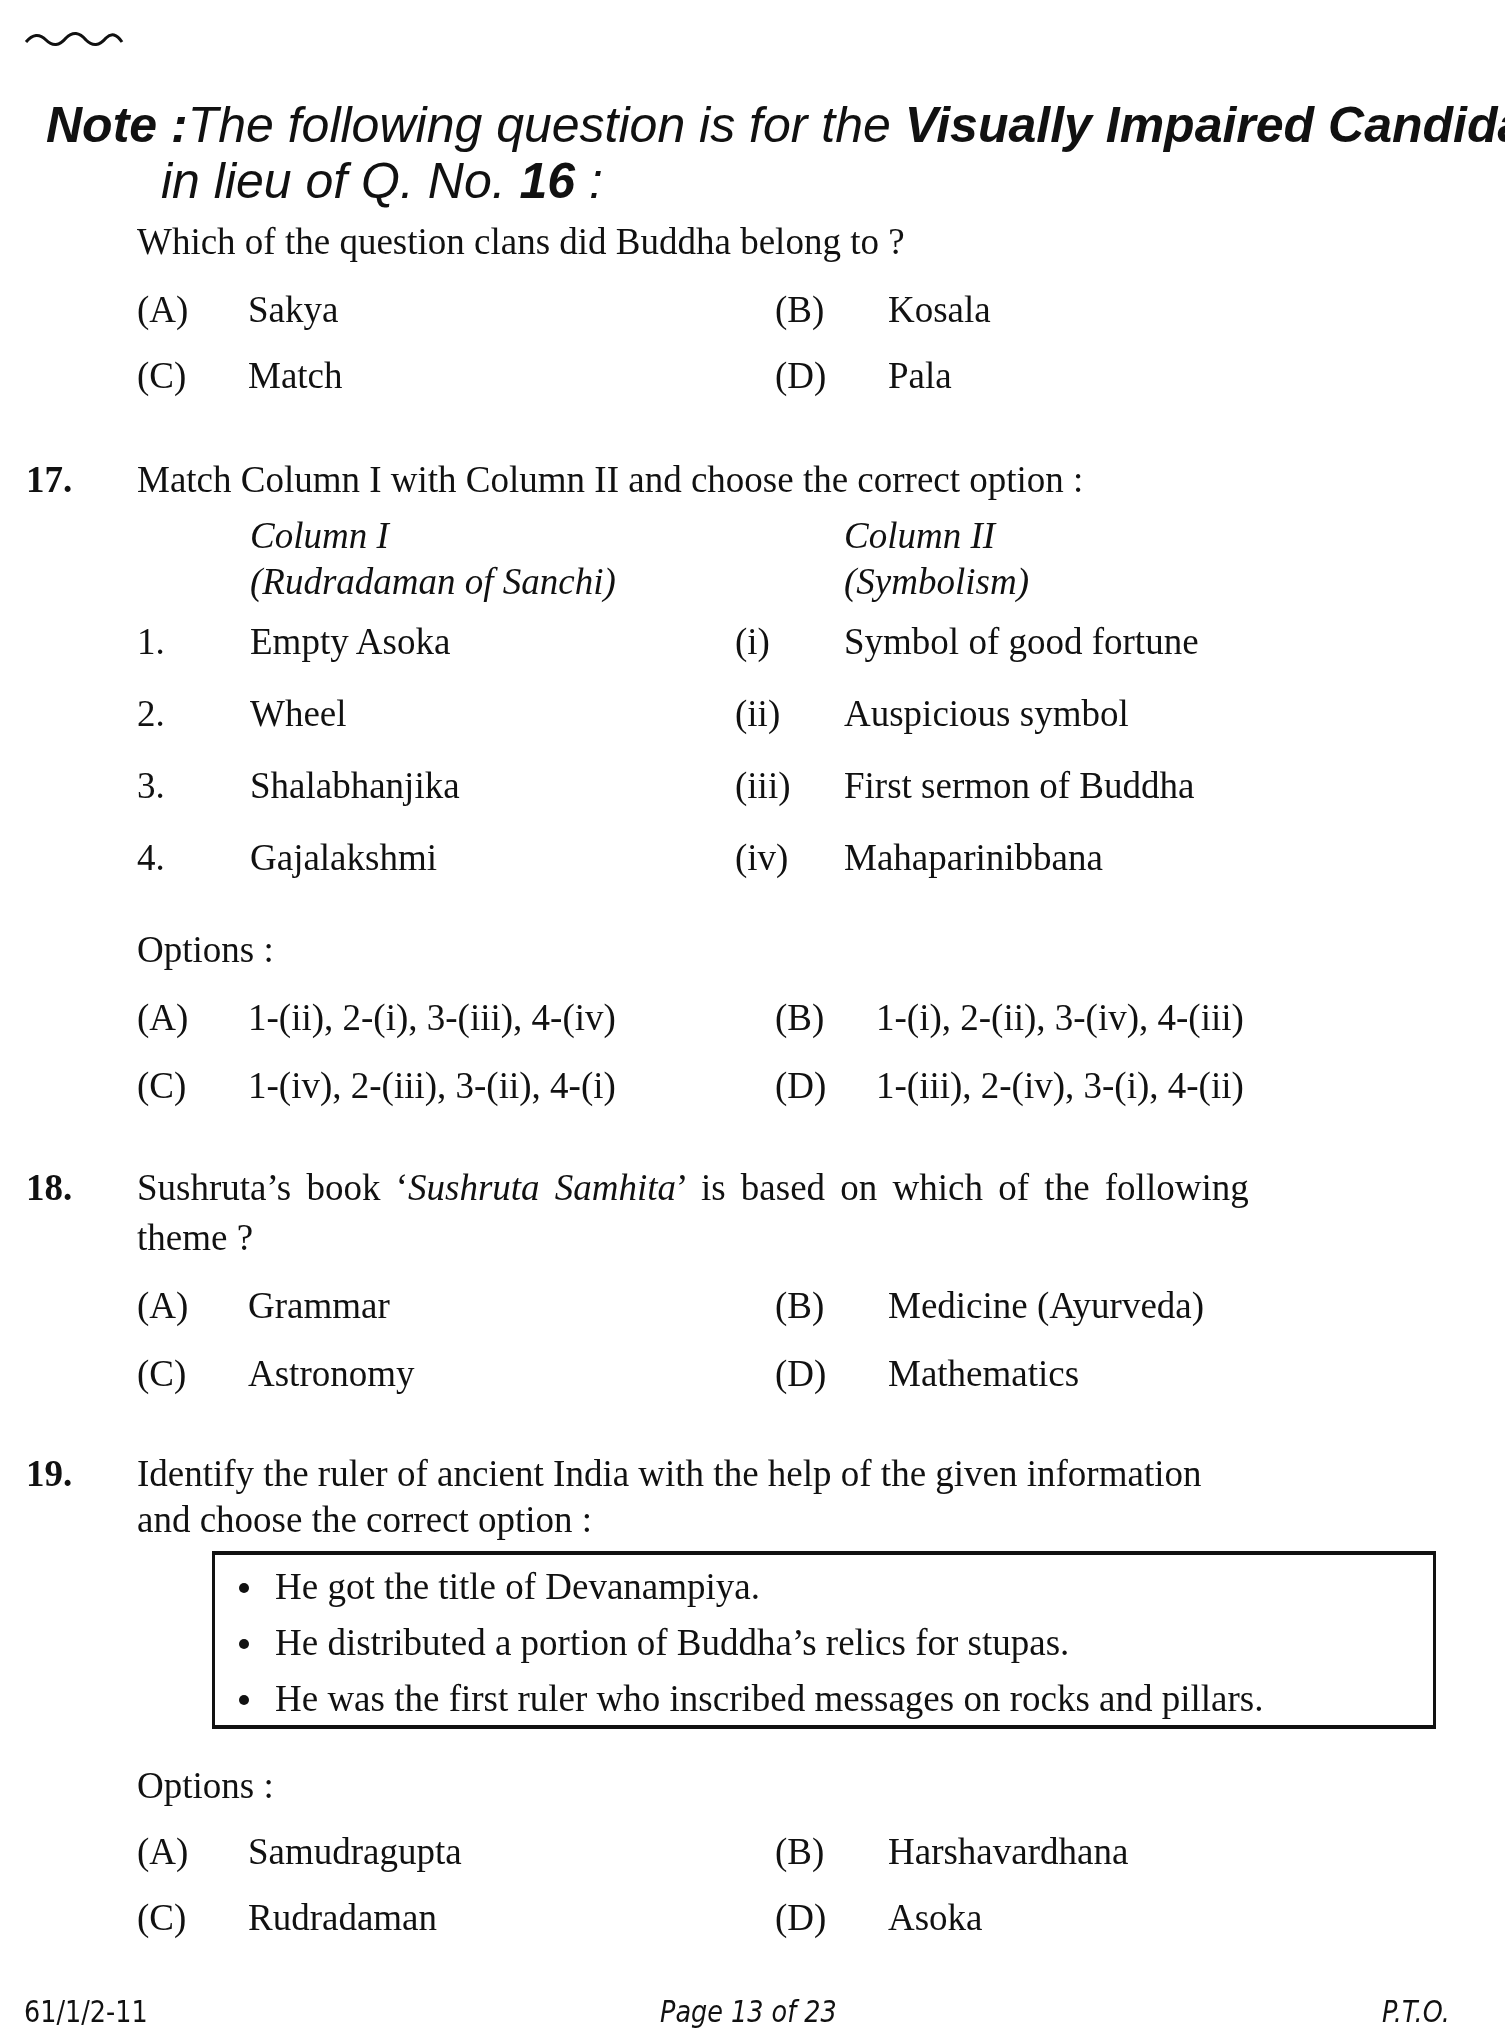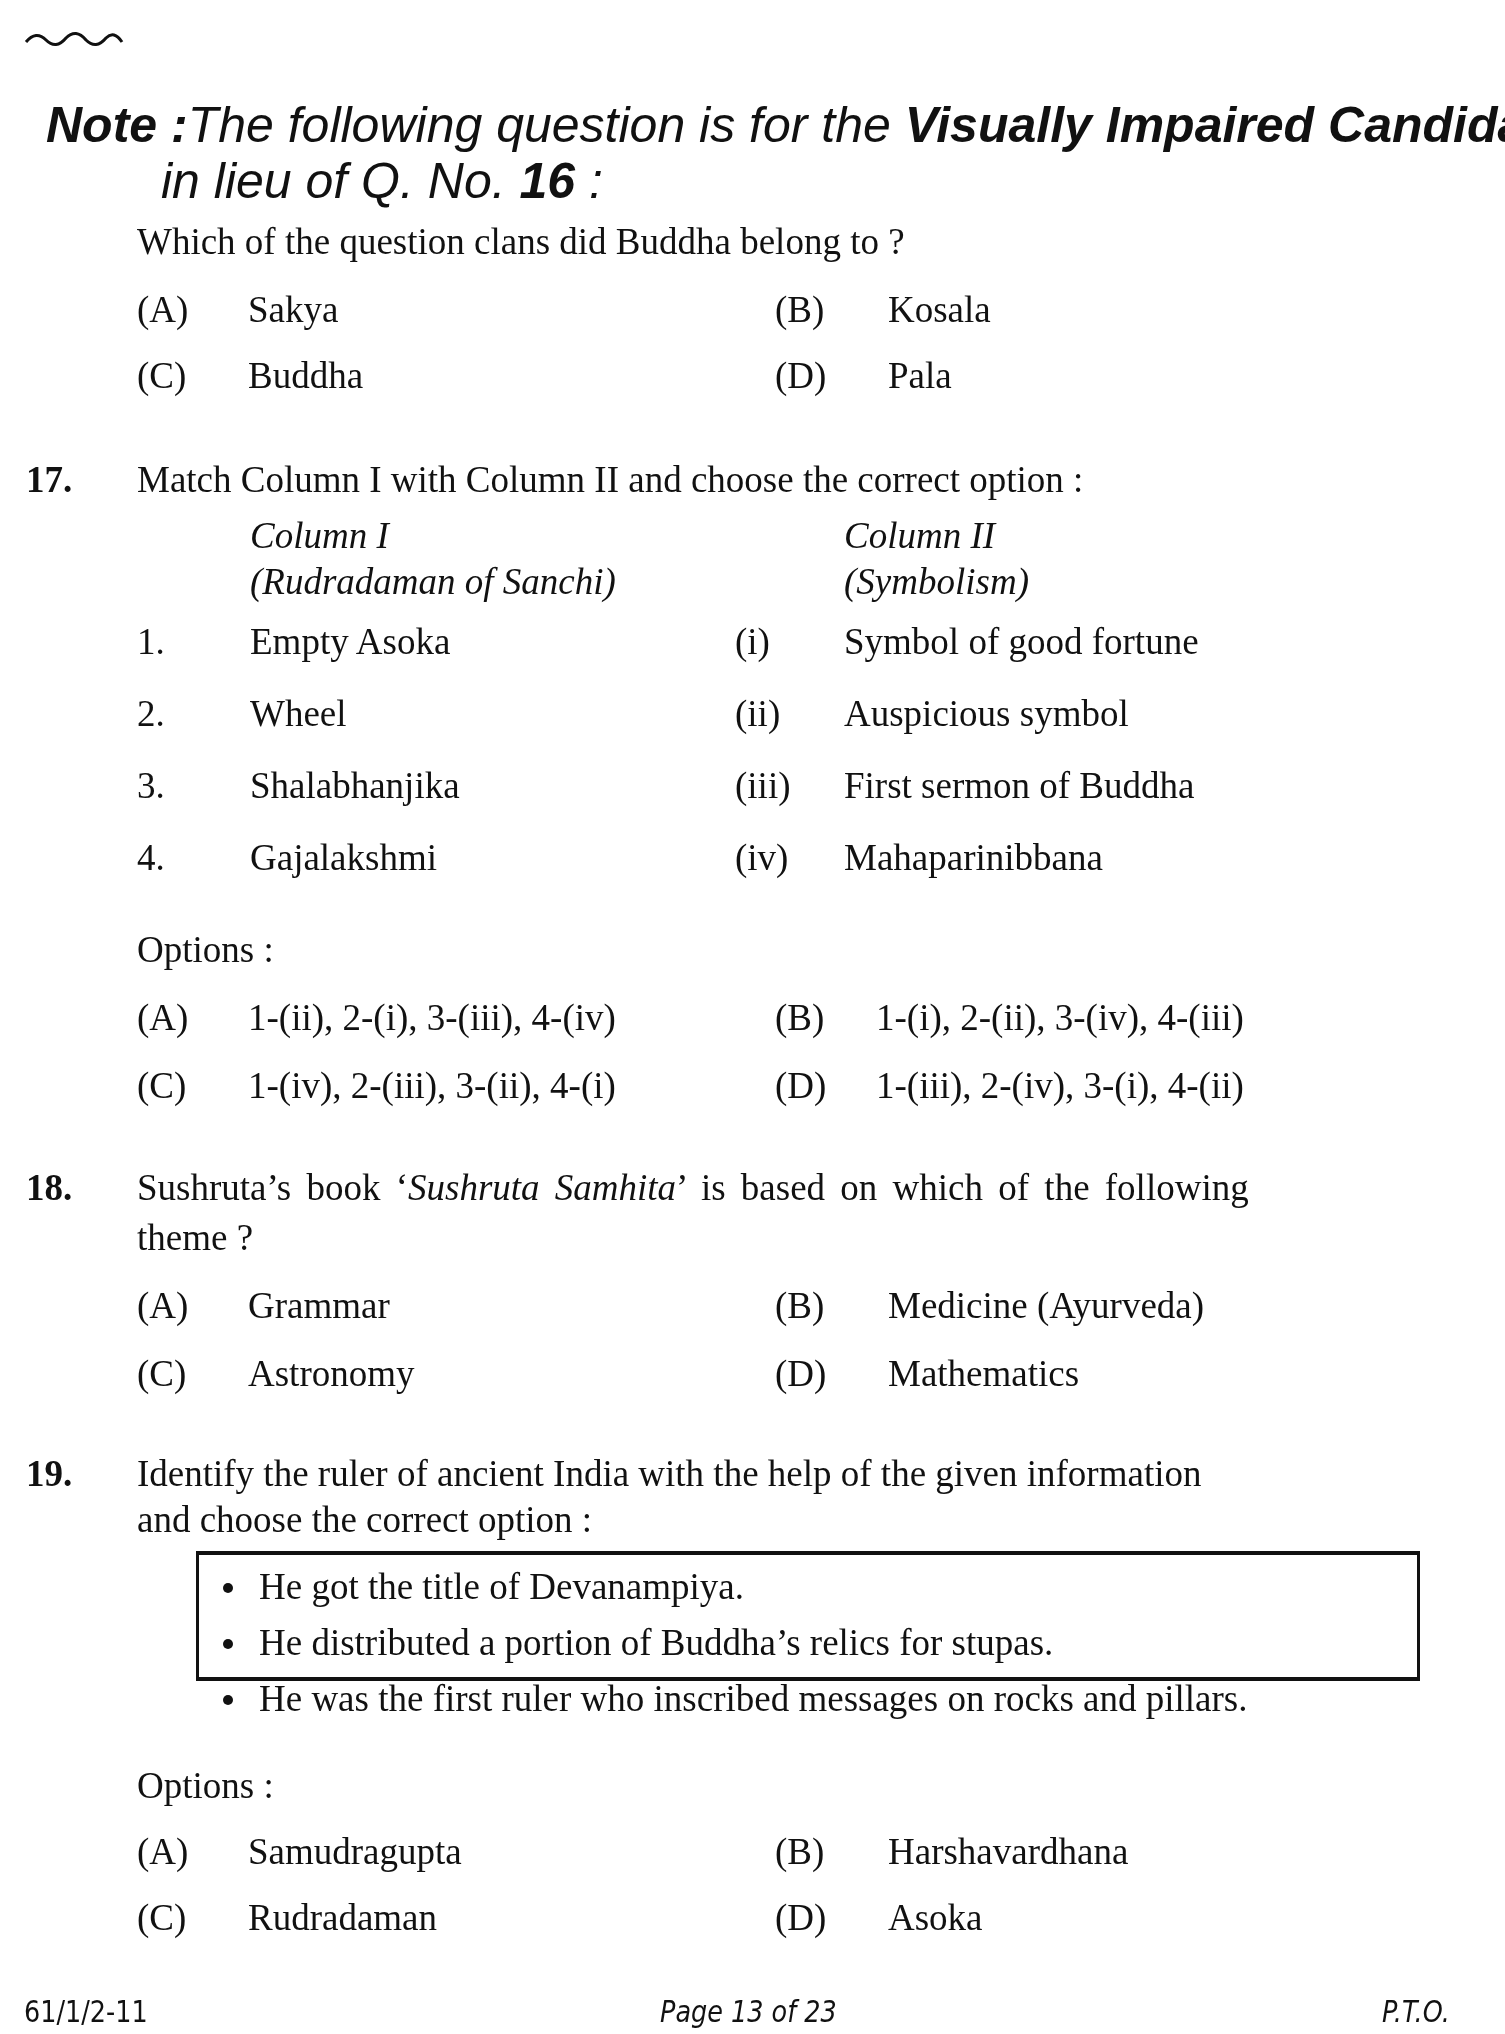--- a/index.html
+++ b/index.html
@@ -8,21 +8,21 @@
     font-family:"DejaVu Serif","Liberation Serif",serif; color:#111;
     font-size:33px;
   }
   .abs { position:absolute; white-space:nowrap; }
   .it { font-style:italic; }
   .b { font-weight:bold; }
   .note { font-family:Liberation Sans, sans-serif; font-size:50px; font-style:italic;margin-left:24px; }
   .q { font-family:"Liberation Serif",serif; font-size:37px; }
   .qn { font-weight:bold; }
   .foot { font-family:"DejaVu Sans", sans-serif; font-style:italic; font-size:30px; transform:scaleX(0.85); transform-origin:left; }
-  .box { position:absolute; left:196px; top:1551px; width:1224px; height:130px; border:3px solid #111; border-top-width:4px; border-bottom-width:4px; box-sizing:border-box; }
+  .box { position:absolute; left:212px; top:1551px; width:1224px; height:178px; border:3px solid #111; border-top-width:4px; border-bottom-width:4px; box-sizing:border-box; }
   .bullet { position:absolute; width:10px; height:10px; border-radius:50%; background:#111; }
 </style>
 </head>
 <body>
 
 <svg class="abs" style="left:24px;top:28px;" width="100" height="22" viewBox="0 0 100 22">
   <path d="M2 14 Q12 2 22 12 Q32 22 42 10 Q52 0 62 12 Q72 22 82 10 Q90 2 98 14" fill="none" stroke="#111" stroke-width="3"></path>
 </svg>
 
 <div class="abs note" style="left:22px;top:96px;">
@@ -30,21 +30,21 @@
 </div>
 <div class="abs note" style="left:137px;top:152px;">
   <span>in lieu of Q. No. </span><span class="b">16</span><span> :</span>
 </div>
 <div class="abs q" style="left:137px;top:220px;">Which of the question clans did Buddha belong to ?</div>
 <div class="abs q" style="left:137px;top:288px;">(A)</div>
 <div class="abs q" style="left:248px;top:288px;">Sakya</div>
 <div class="abs q" style="left:775px;top:288px;">(B)</div>
 <div class="abs q" style="left:888px;top:288px;">Kosala</div>
 <div class="abs q" style="left:137px;top:354px;">(C)</div>
-<div class="abs q" style="left:248px;top:354px;">Buddha</div>
+<div class="abs q" style="left:248px;top:354px;">Match</div>
 <div class="abs q" style="left:775px;top:354px;">(D)</div>
 <div class="abs q" style="left:888px;top:354px;">Pala</div>
 
 <div class="abs q qn" style="left:26px;top:458px;">17.</div>
 <div class="abs q" style="left:137px;top:458px;">Match Column I with Column II and choose the correct option :</div>
 <div class="abs q it" style="left:250px;top:514px;">Column I</div>
 <div class="abs q it" style="left:250px;top:560px;">(Rudradaman of Sanchi)</div>
 <div class="abs q it" style="left:844px;top:514px;">Column II</div>
 <div class="abs q it" style="left:844px;top:560px;">(Symbolism)</div>
 

